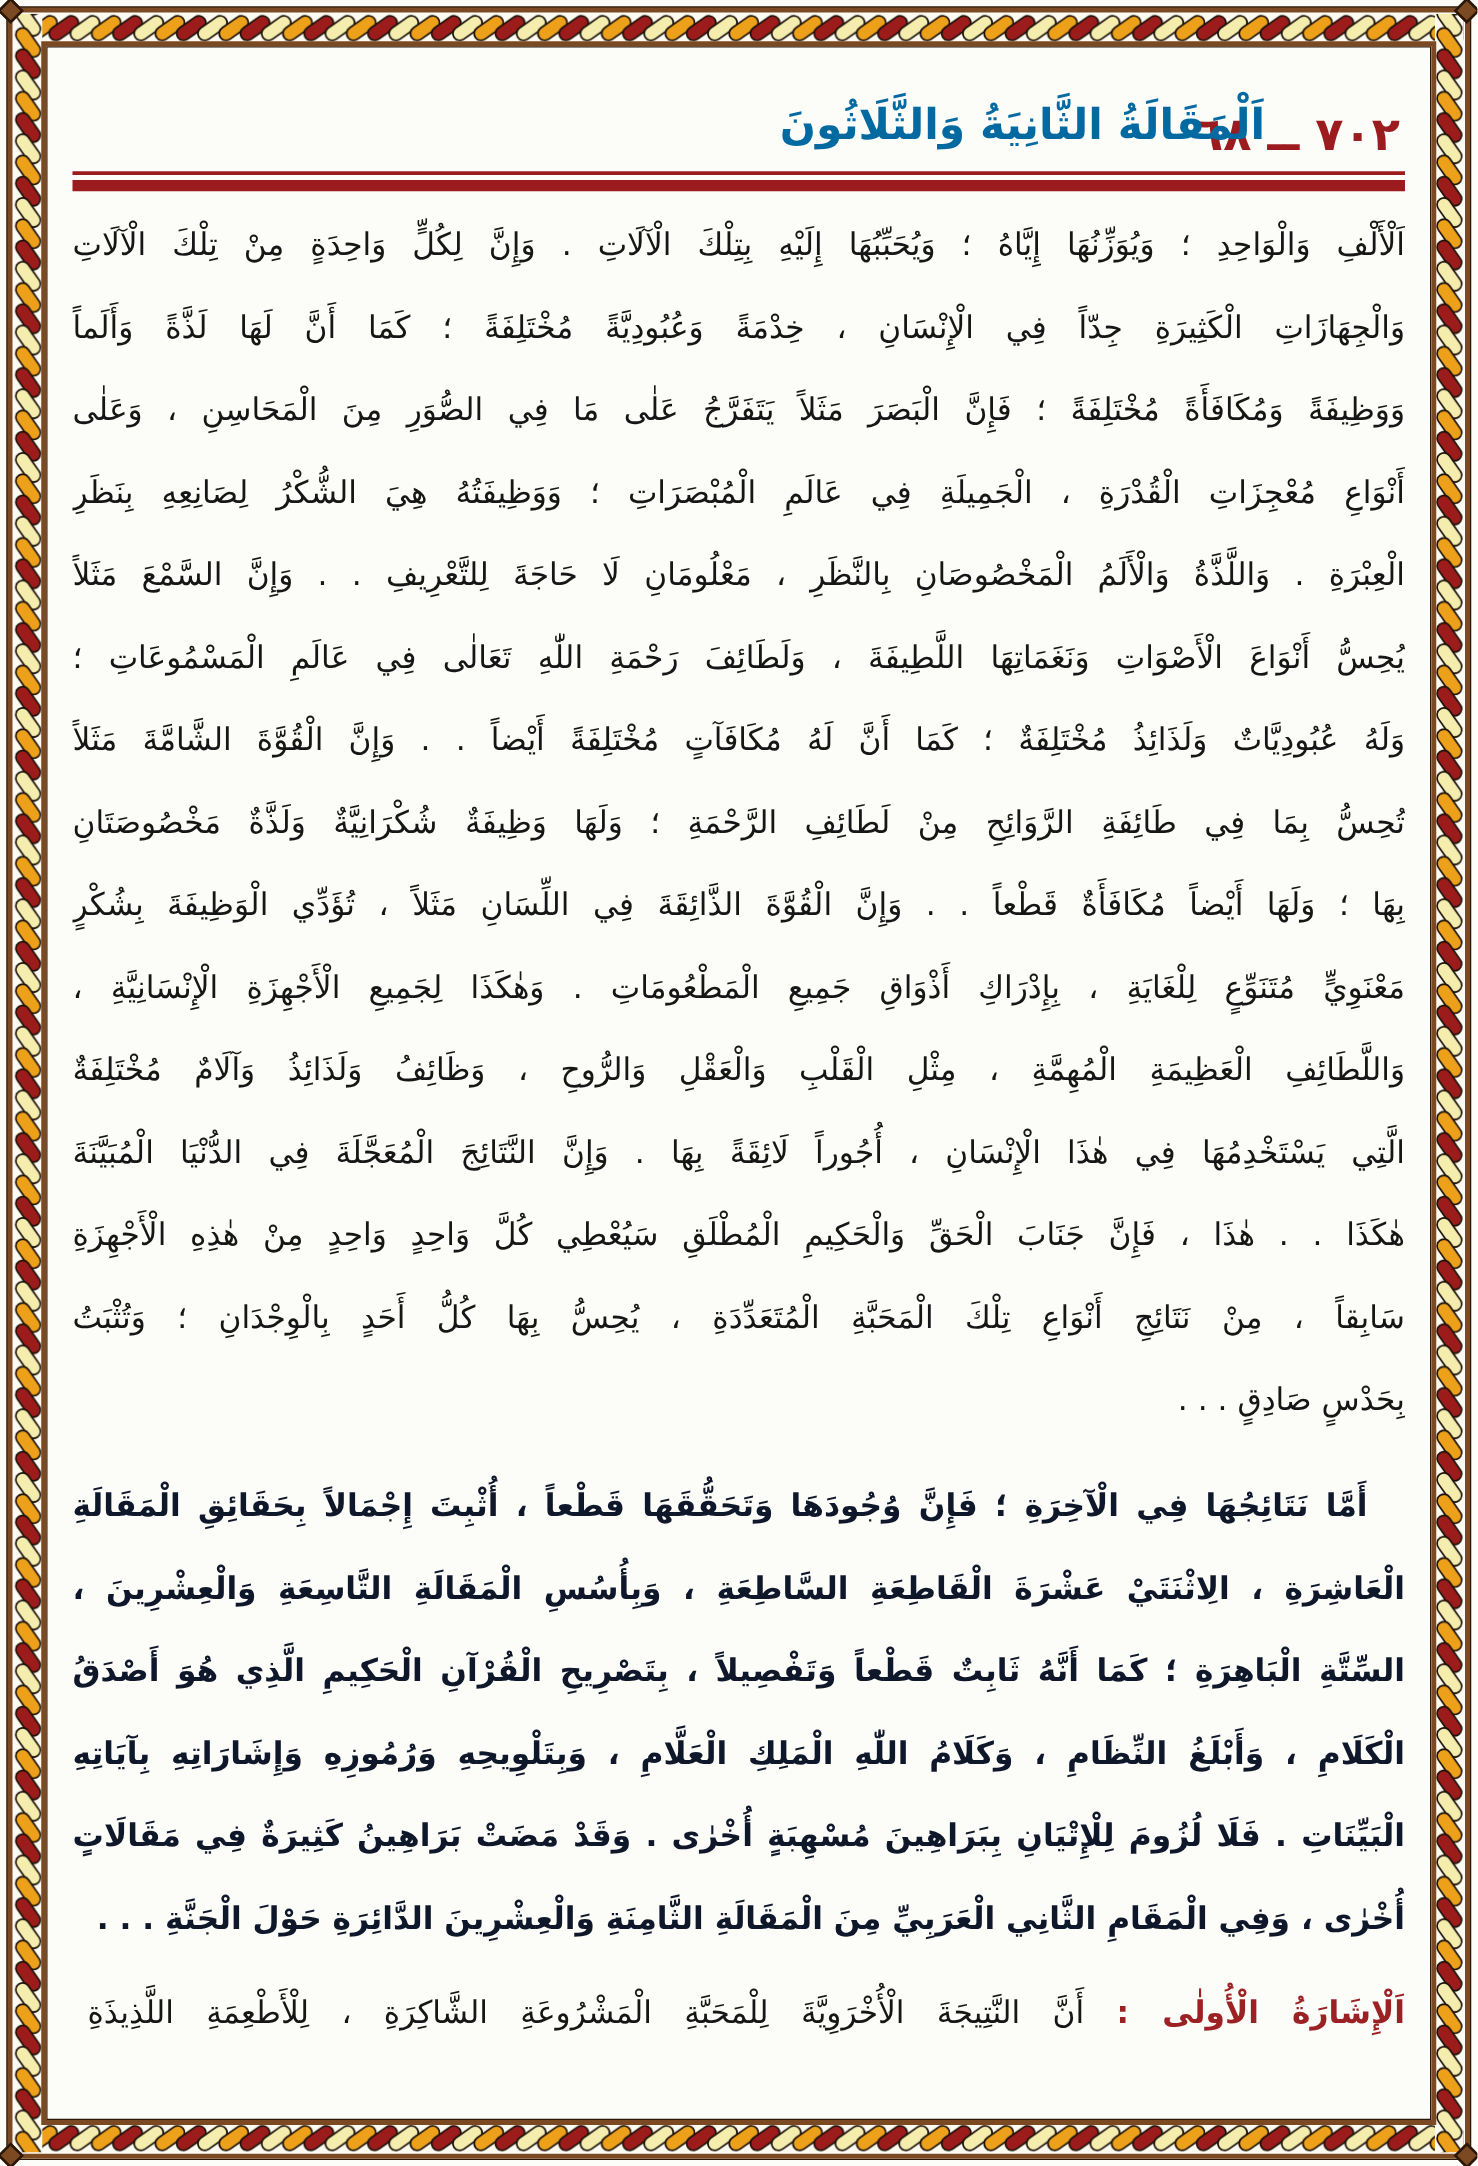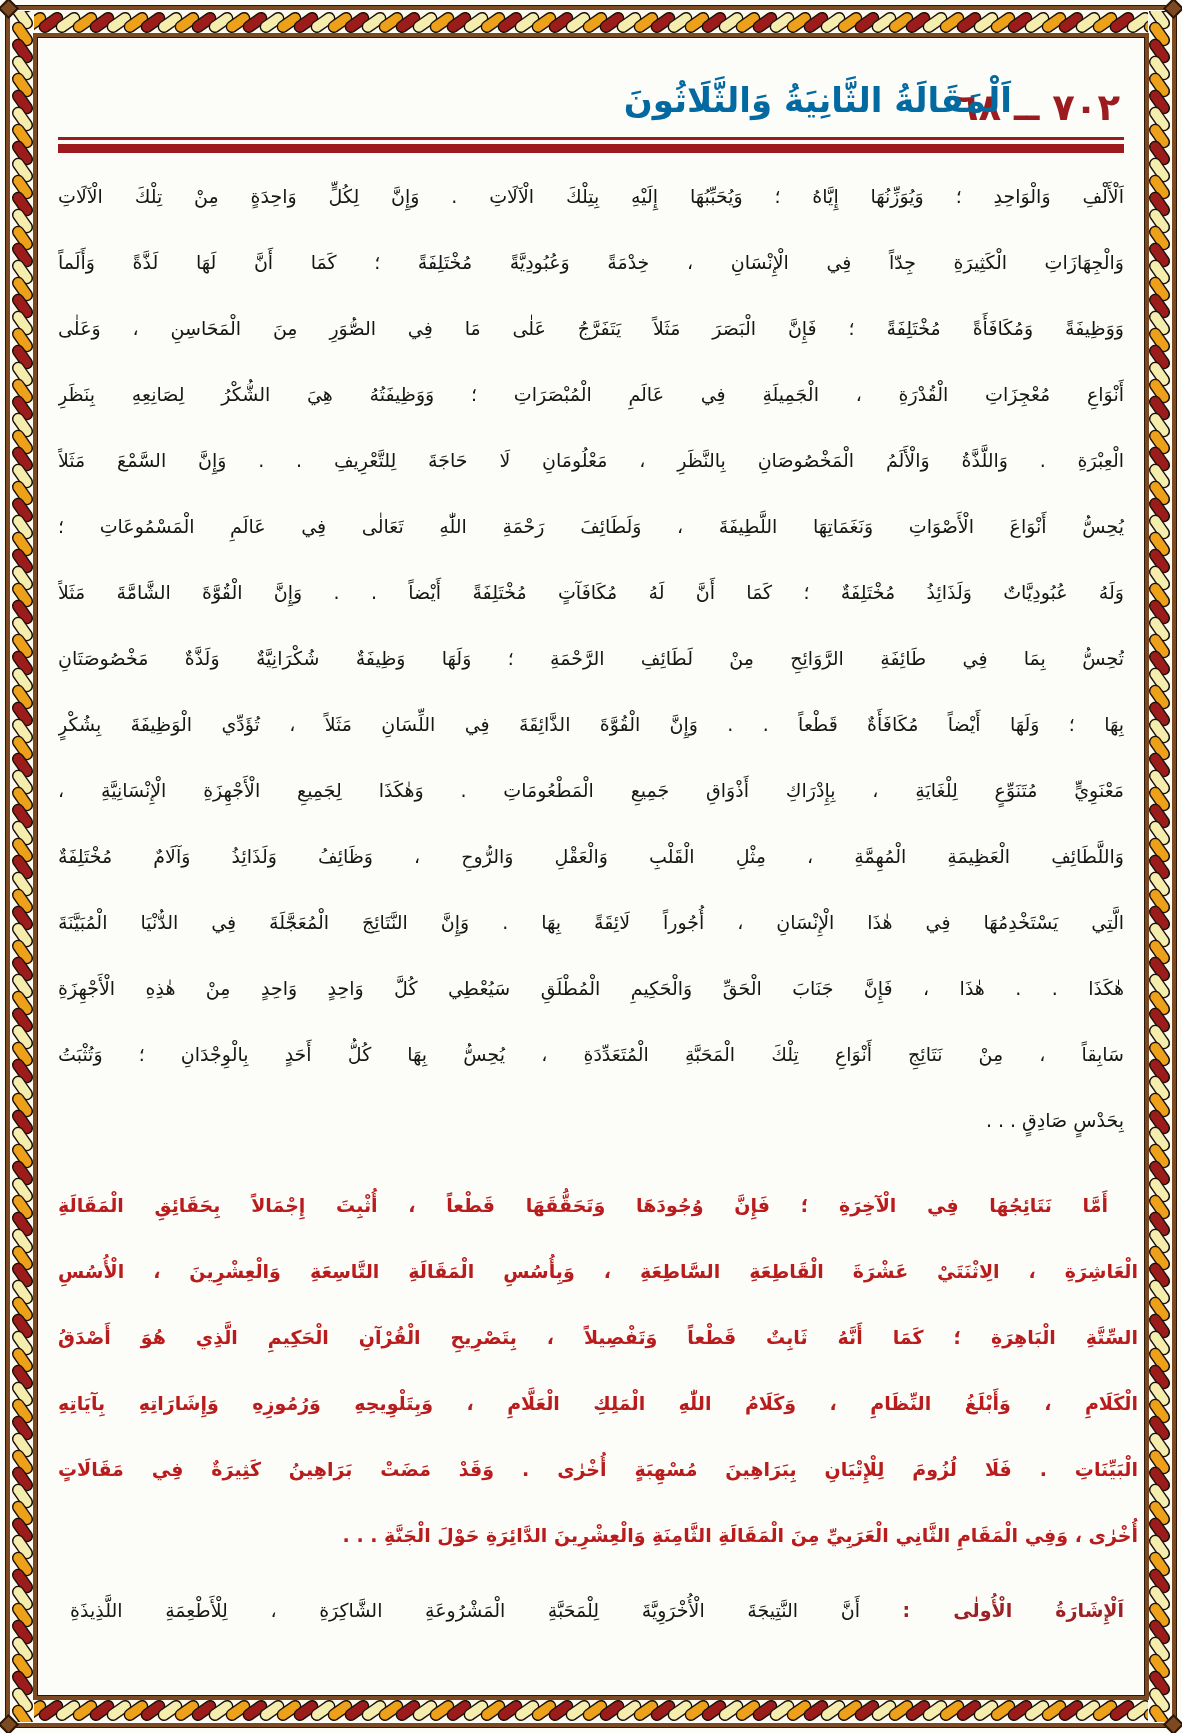--- a/index.html
+++ b/index.html
@@ -33,25 +33,25 @@
     position:absolute;top:80px;left:170px;right:170px;
     text-align:right;color:#0369a1;font-weight:bold;font-size:34px;
     direction:rtl;
   }
   .rule{position:absolute;top:137px;left:58px;right:58px;}
   .rule .thin{height:3px;background:#9b1b1e;}
   .rule .gap{height:4px;}
   .rule .thick{height:9px;background:#9b1b1e;}
 
   .black-block{position:absolute;top:163px;left:58px;right:58px;color:#161616;}
-  .red-block{position:absolute;top:1172px;left:58px;right:44px;color:#b91c1c;font-weight:bold;}
+  .red-block{position:absolute;top:1172px;left:58px;right:58px;color:#0f172a;font-weight:bold;}
   .footer-block{position:absolute;top:1577px;left:70px;right:58px;color:#161616;}
 
   .line{
-    height:66px;line-height:66px;font-size:19px;
+    height:66px;line-height:66px;font-size:25px;
     text-align:justify;text-align-last:justify;
     overflow:hidden;white-space:normal;
     direction:rtl;
   }
   .line.endline{text-align:center;text-align-last:right;}
   .line.indent{padding-right:30px;}
   .lead{color:#9c2124;font-weight:bold;}
 </style>
 </head>
 <body>

